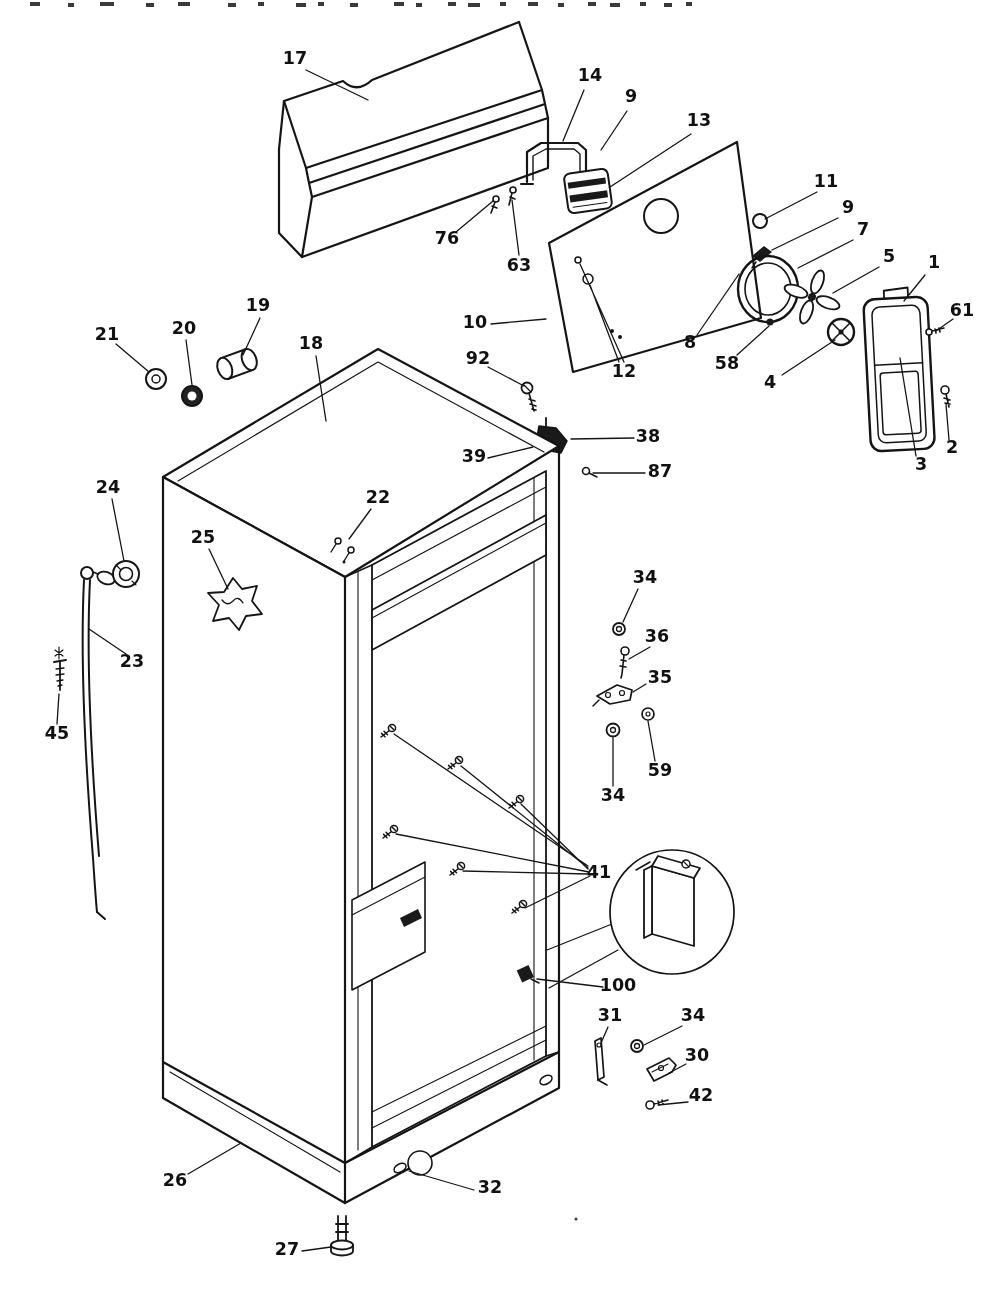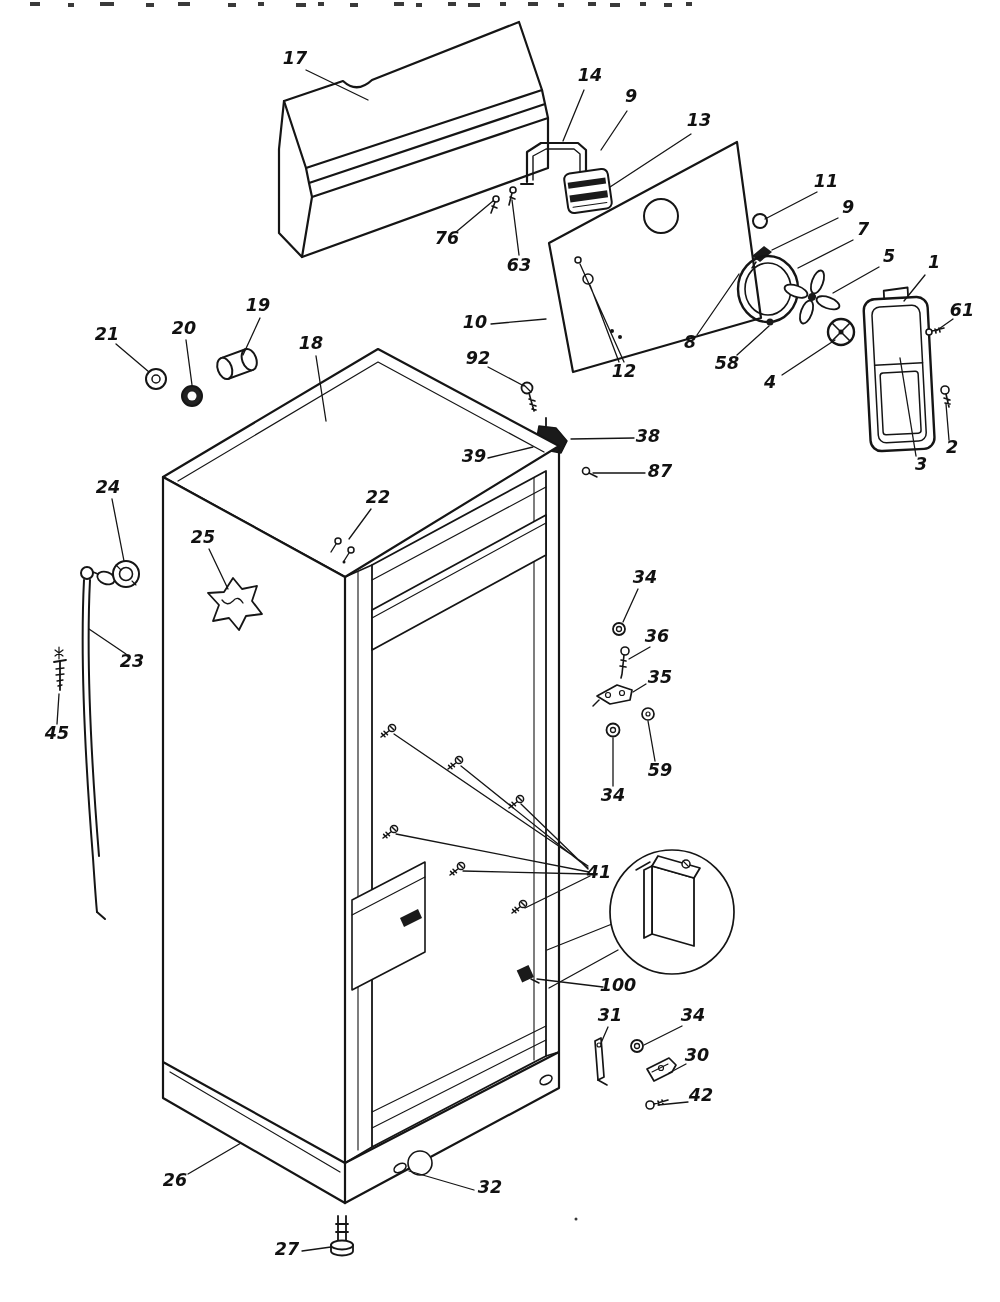--- a/index.html
+++ b/index.html
@@ -1,16 +1,16 @@
 <!DOCTYPE html>
 <html><head>
 <meta charset="utf-8">
 <style>
   html,body{margin:0;padding:0;background:#ffffff;}
-  .stage{position:relative;width:1000px;height:1302px;background:#ffffff;overflow:hidden;font-style:italic;}
+  .stage{position:relative;width:1000px;height:1302px;background:#ffffff;overflow:hidden;}
   svg{display:block;}
   .lbl{font-family:"DejaVu Sans",sans-serif;font-weight:bold;font-size:17.5px;fill:#111;stroke:none;text-anchor:middle;}
   .ld{stroke:#151515;stroke-width:1.3px;fill:none;}
 </style>
 </head>
 <body>
 
 <div class="stage">
 <svg width="1000" height="1302" viewBox="0 0 1000 1302" stroke="#151515" fill="none" stroke-linecap="round" stroke-linejoin="round">
 

